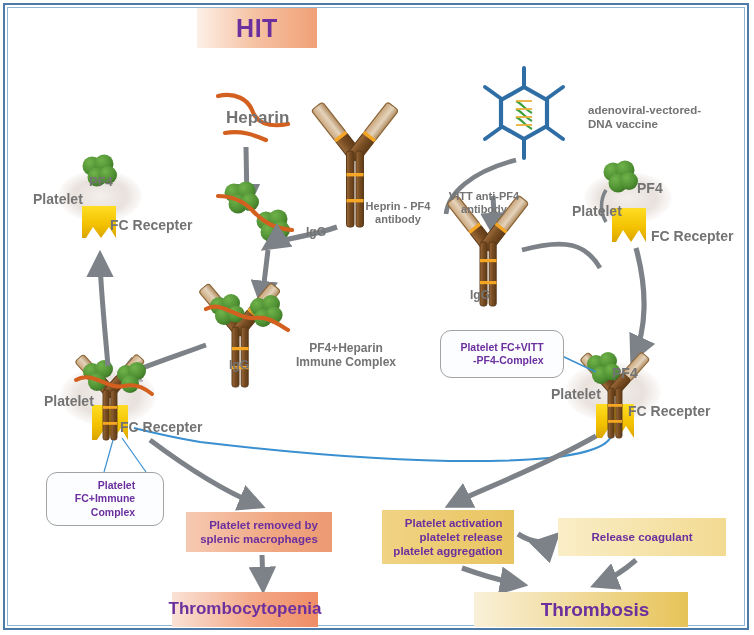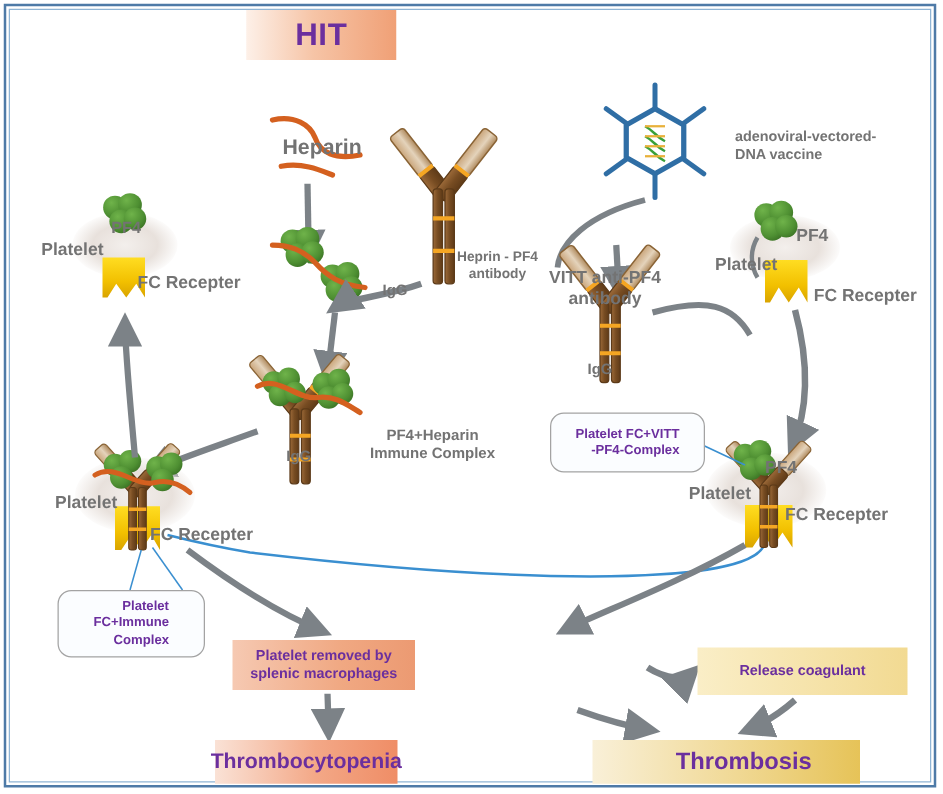--- a/index.html
+++ b/index.html
@@ -19,21 +19,21 @@
     background:linear-gradient(90deg,#fdf0e8 0%,#f6c4a6 45%,#f0a076 100%);}
   #hdr-vitt{left:482px;top:8px;width:108px;
     background:linear-gradient(90deg,#fdf6e2 0%,#f2dd9d 50%,#e8c65c 100%);}
 
   
   .lab{position:absolute;color:#737373;font-weight:bold;line-height:1.18;}
   .lab.c{text-align:center;}
 
   
   .pbox{position:absolute;display:flex;align-items:center;justify-content:center;
-        text-align:center;color:#6b2f9e;font-weight:bold;line-height:1.22;}
+        text-align:right;color:#6b2f9e;font-weight:bold;line-height:1.22;}
   #box-splenic{left:186px;top:512px;width:146px;height:40px;font-size:11.5px;
         background:linear-gradient(90deg,#f6c9b2 0%,#f0a882 60%,#ec9a72 100%);}
   #box-activation{left:382px;top:510px;width:132px;height:54px;font-size:11.5px;
         background:linear-gradient(90deg,#f0d384 0%,#e9c560 100%);}
   #box-coagulant{left:558px;top:518px;width:168px;height:38px;font-size:11.5px;
         background:linear-gradient(90deg,#faeec7 0%,#f2da92 100%);}
   #box-thrombocytopenia{left:172px;top:592px;width:146px;height:35px;font-size:17px;
         background:linear-gradient(90deg,#fae2d6 0%,#f3a887 55%,#ef8d66 100%);}
   #box-thrombosis{left:474px;top:592px;width:186px;height:35px;font-size:19px;
         background:linear-gradient(90deg,#f9f0d8 0%,#f0d893 55%,#e6c358 100%);padding-left:28px;}
@@ -353,21 +353,21 @@
 
   <div class="pbox" id="box-thrombocytopenia">
     <span>Thrombocytopenia</span>
   </div>
 
   <div class="lab" style="left:588px;top:104px;font-size:11.5px;">
     <div>adenoviral-vectored-</div>
     <div>DNA vaccine</div>
   </div>
 
-  <div class="lab c" style="left:432px;top:190px;width:104px;font-size:14px;margin-top:23px;">
+  <div class="lab c" style="left:432px;top:190px;width:104px;font-size:11px;">
     <div>VITT anti-PF4</div>
     <div>antibody</div>
   </div>
 
   <div class="lab" style="left:470px;top:288px;font-size:12px;">IgG</div>
 
   <div class="lab" style="left:572px;top:203px;font-size:14px;">Platelet</div>
   <div class="lab" style="left:637px;top:180px;font-size:14px;">PF4</div>
   <div class="lab" style="left:651px;top:228px;font-size:14px;">FC Recepter</div>
 
@@ -375,20 +375,27 @@
   <div class="lab" style="left:612px;top:365px;font-size:14px;">PF4</div>
   <div class="lab" style="left:628px;top:403px;font-size:14px;">FC Recepter</div>
 
   <div class="callout" id="callout-right">
     <div>
       <div>Platelet FC+VITT</div>
       <div>-PF4-Complex</div>
     </div>
   </div>
 
+  <div class="pbox" id="box-activation">
+    <div>
+      <div>Platelet activation</div>
+      <div>platelet release</div>
+      <div>platelet aggregation</div>
+    </div>
+  </div>
 
   <div class="pbox" id="box-coagulant">
     <div>
       <div>Release coagulant</div>
     </div>
   </div>
 
   <div class="pbox" id="box-thrombosis">
     <span>Thrombosis</span>
   </div>

